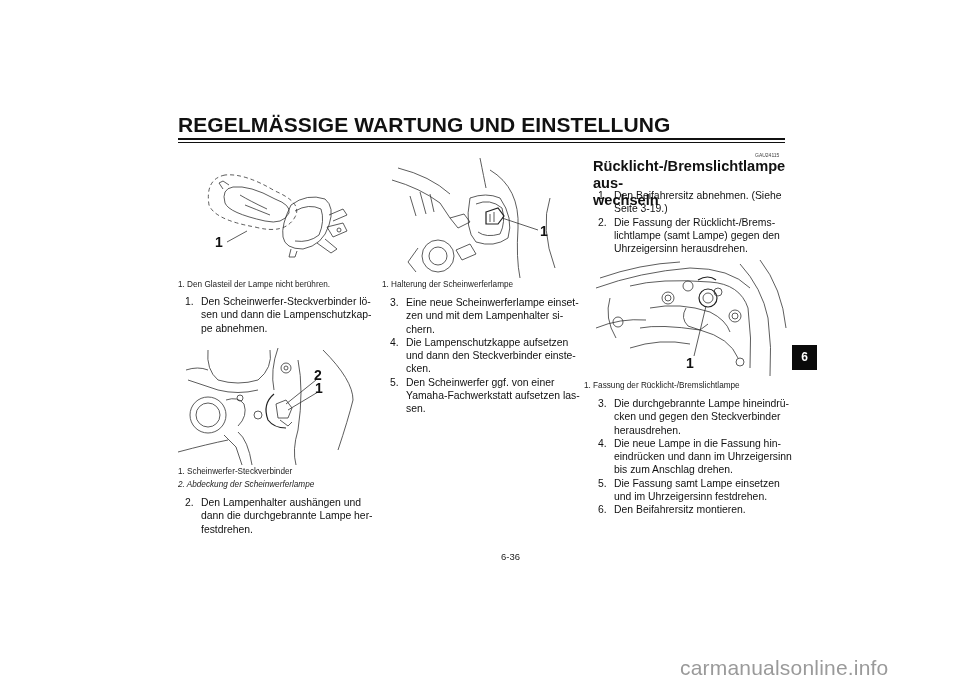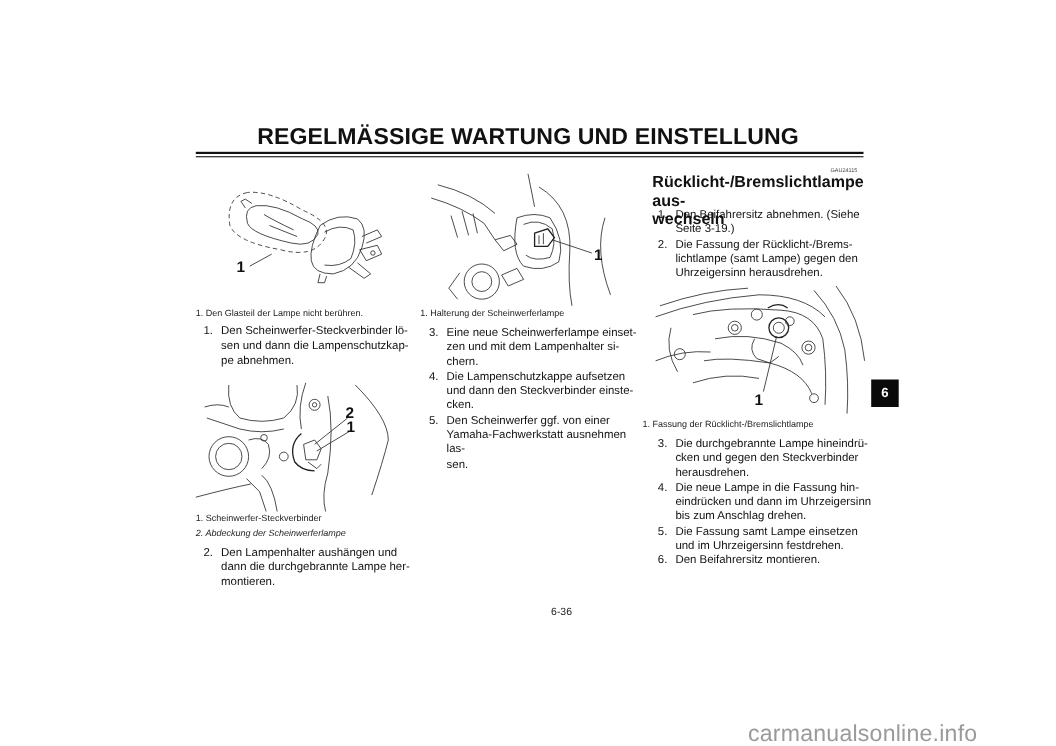--- a/index.html
+++ b/index.html
@@ -1,19 +1,19 @@
 <!DOCTYPE html>
 <html><head>
 <meta charset="utf-8">
 <style>
   html, body { margin: 0; padding: 0; background: #ffffff; }
   body { width: 960px; height: 678px; position: relative; overflow: hidden;
          font-family: "Liberation Sans", sans-serif; color: #111; }
   .abs { position: absolute; }
-  .header-title { left: 178px; width: 604px; top: 113px; text-align: center;
+  .header-title { left: 178px; width: 604px; top: 113px; text-align: left;
                   font-size: 21px; font-weight: bold; letter-spacing: 0.1px; color: #111; }
   .rule-thick { left: 178px; width: 607px; top: 138px; height: 2px; background: #111; }
   .rule-thin  { left: 178px; width: 607px; top: 142px; height: 1px; background: #111; }
   .caption { font-size: 8.2px; line-height: 12px; color: #222; }
   .step { font-size: 10.4px; line-height: 13.3px; color: #111; }
   .step-item { position: relative; padding-left: 16px; }
   .step-num { position: absolute; left: 0; top: 0; }
   .section-code { font-size: 5px; color: #444; }
   .section-title { font-size: 14.6px; font-weight: bold; line-height: 17px; color: #111; }
   .tab-six { left: 792px; top: 345px; width: 25px; height: 25px; background: #0a0a0a;
@@ -92,21 +92,21 @@
   <text x="137" y="53">1</text>
 </svg>
 <div class="abs caption" style="left:178px; top:466px;">1. Scheinwerfer-Steckverbinder</div>
 <div class="abs caption" style="left:178px; top:479px;font-style:italic;">2. Abdeckung der Scheinwerferlampe</div>
 
 <div class="abs step" style="left:185px; top:496px; width:195px;">
   <div class="step-item">
     <span class="step-num">2.</span>
     <div>Den Lampenhalter aushängen und</div>
     <div>dann die durchgebrannte Lampe her-</div>
-    <div>montieren.</div>
+    <div>festdrehen.</div>
   </div>
 </div>
 
 <svg style="left:390px; top:158px;" width="185" height="120" viewBox="0 0 185 120">
   <path class="ln" d="M 8 10 Q 40 18 60 36"></path>
   <path class="ln" d="M 2 22 Q 30 30 50 45 L 60 60"></path>
   <path class="ln" d="M 20 38 l 6 20 M 30 34 l 6 22 M 40 36 l 4 18"></path>
   <path class="ln" d="M 90 0 Q 94 20 96 30"></path>
   <path class="ln" d="M 100 12 Q 130 30 128 70 Q 126 100 130 120"></path>
   <path class="ln" d="M 80 40 Q 96 34 110 40 Q 124 60 118 80 Q 104 90 86 84 Q 74 72 80 40 Z"></path>
@@ -134,21 +134,21 @@
   </div>
   <div class="step-item">
     <span class="step-num">4.</span>
     <div>Die Lampenschutzkappe aufsetzen</div>
     <div>und dann den Steckverbinder einste-</div>
     <div>cken.</div>
   </div>
   <div class="step-item">
     <span class="step-num">5.</span>
     <div>Den Scheinwerfer ggf. von einer</div>
-    <div>Yamaha-Fachwerkstatt ausnehmen las-</div>
+    <div>Yamaha-Fachwerkstatt aufsetzen las-</div>
     <div>sen.</div>
   </div>
 </div>
 
 <div class="abs section-code" style="left:755px; top:152px;">GAU24115</div>
 <div class="abs section-title" style="left:593px; top:158px; width:200px;">
   <div>Rücklicht-/Bremslichtlampe aus-</div>
   <div>wechseln</div>
 </div>
 

